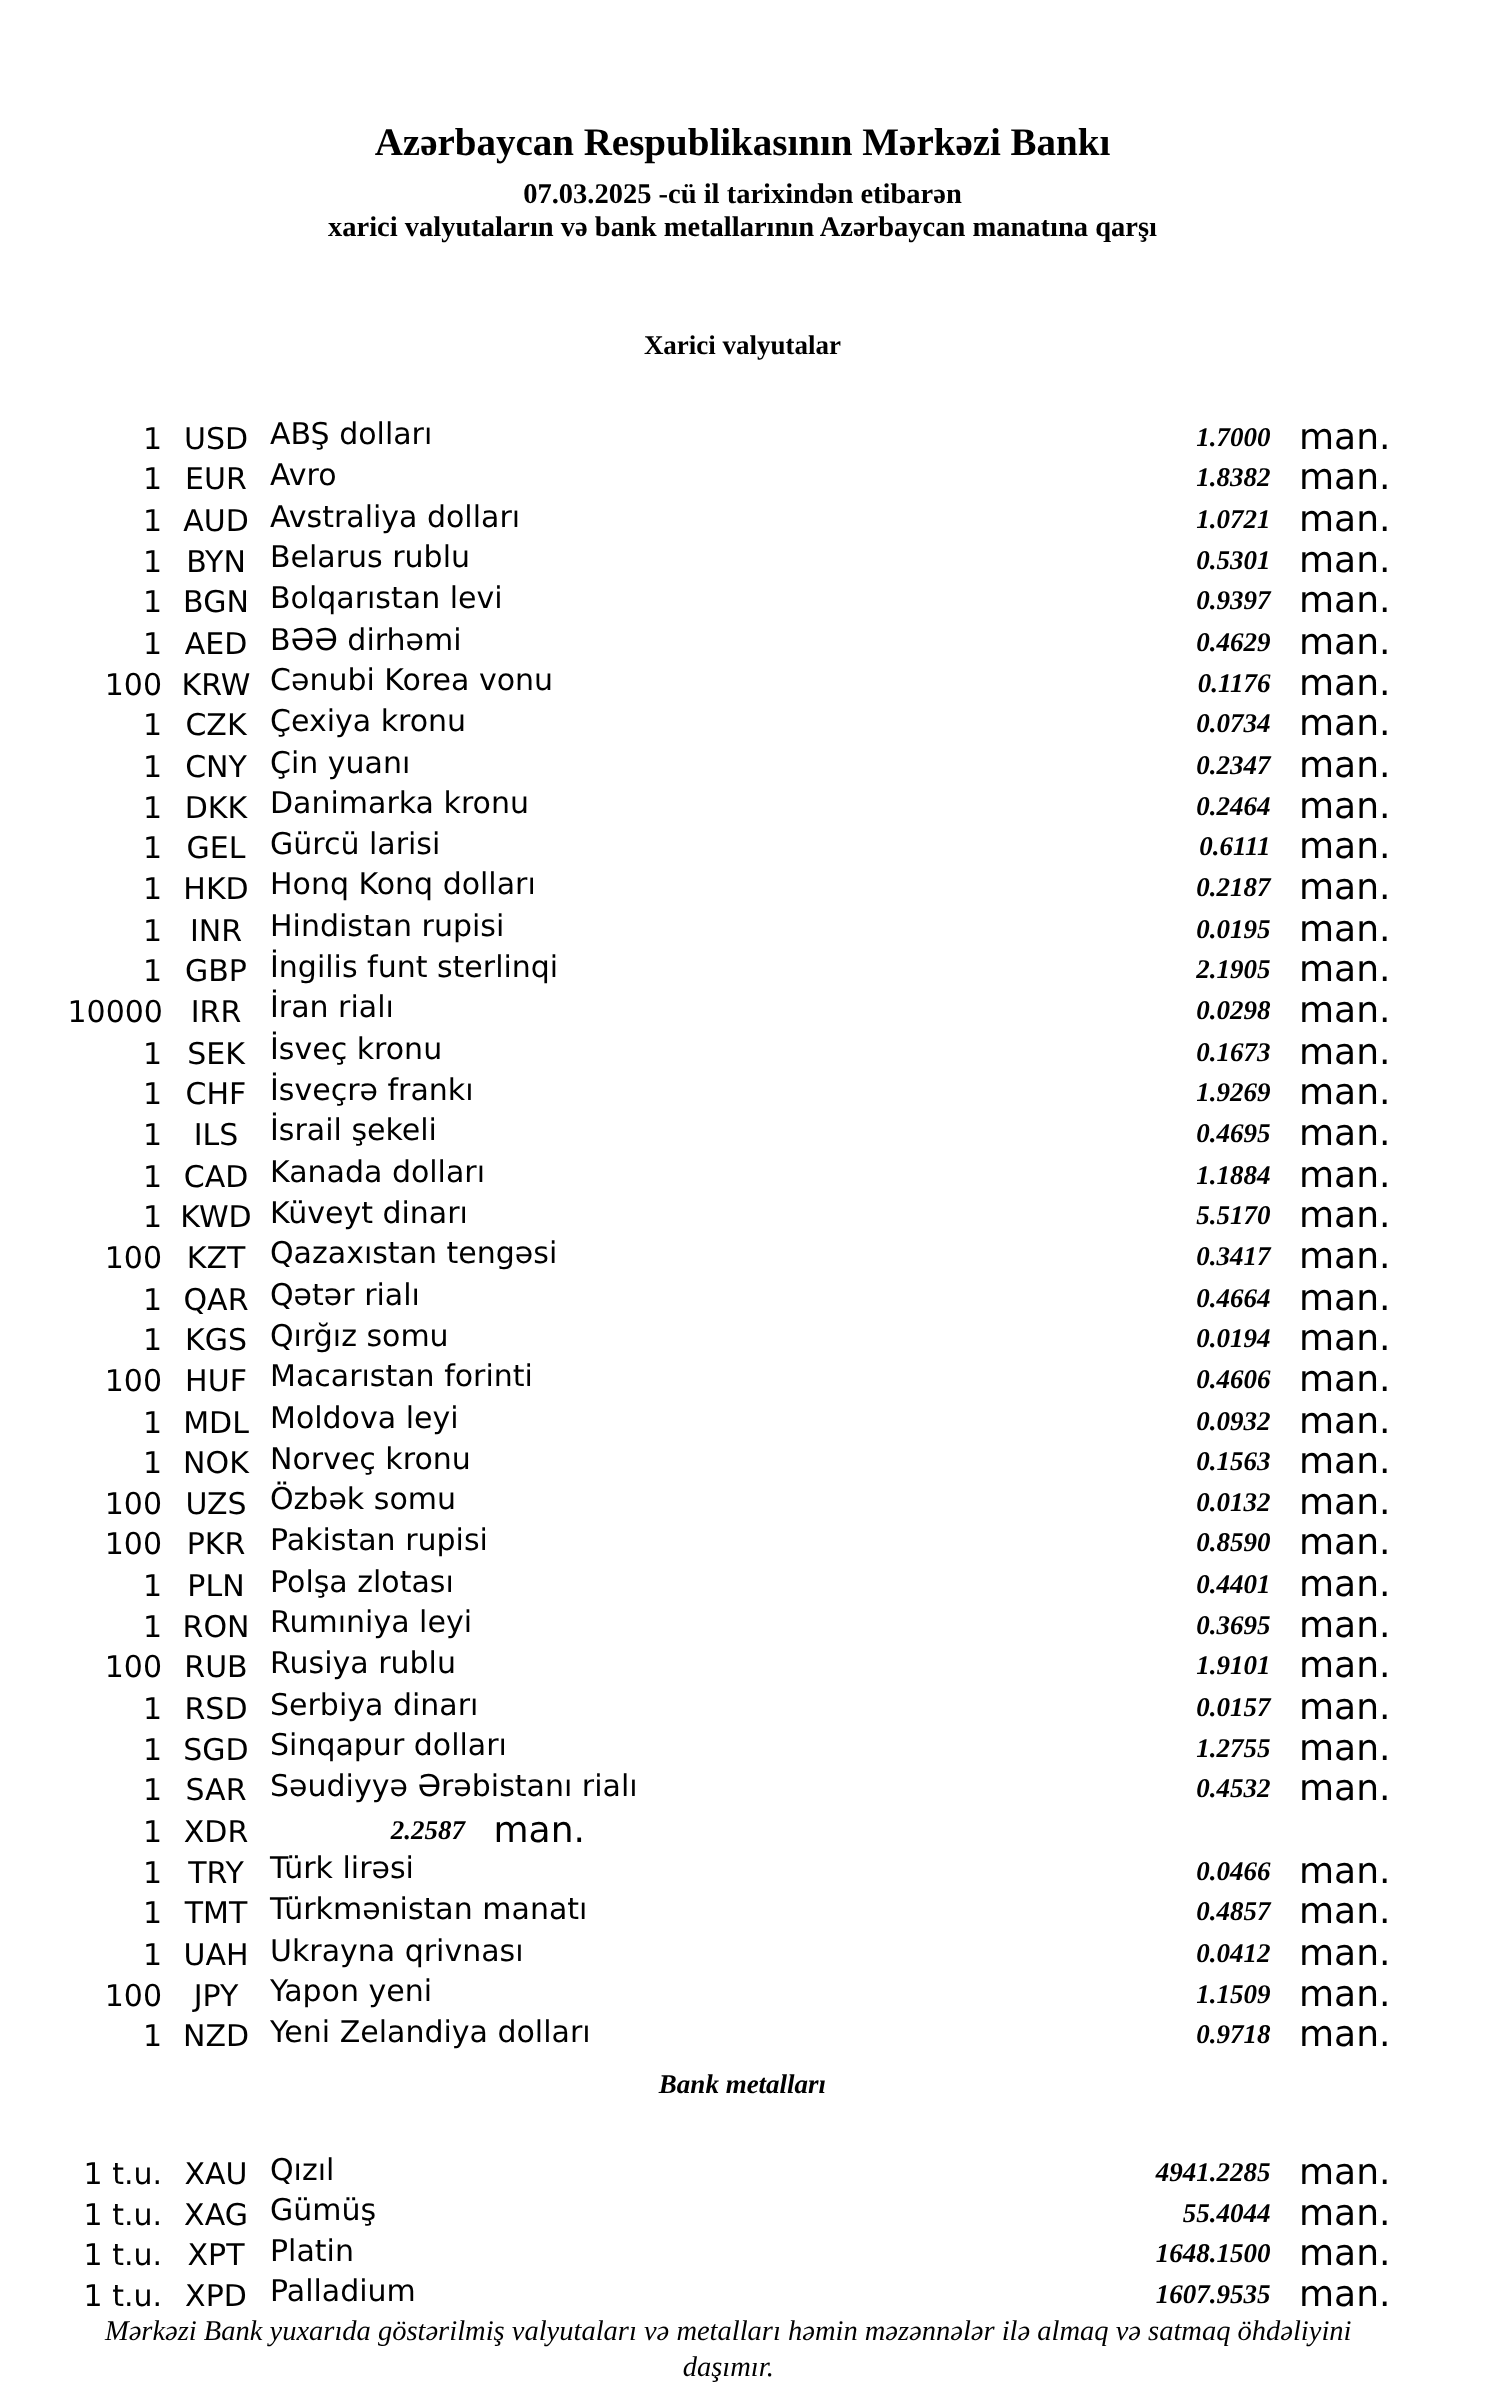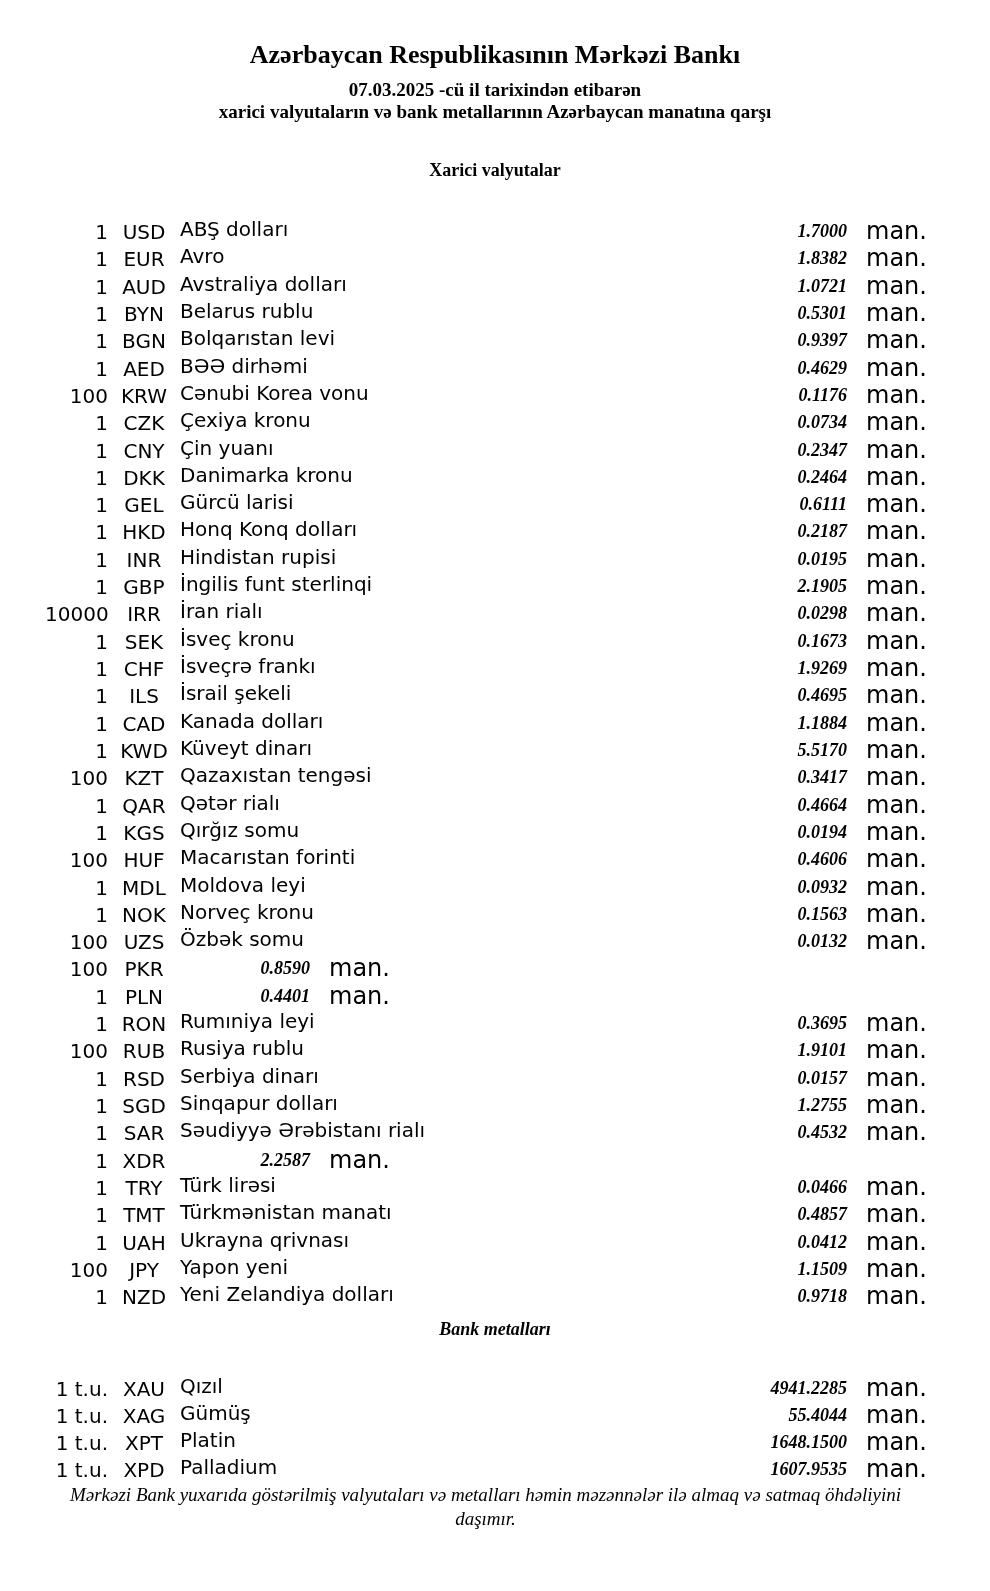--- a/index.html
+++ b/index.html
@@ -3,41 +3,41 @@
 <meta charset="utf-8">
 <style>
   html,body{margin:0;padding:0;background:#ffffff;}
   .page{
     position:relative;
     width:990px;
     height:1591px;
     background:#ffffff;
     color:#000000;
     box-sizing:border-box;
-    padding-top:40px;
+    padding-top:80px;
     overflow:hidden;
     font-family:"DejaVu Sans", sans-serif;
   }
   .header{
     text-align:center;
     font-family:"Liberation Serif", serif;
     font-weight:bold;
   }
   .title{font-size:26px;line-height:30px;}
   .dateline{font-size:19px;line-height:22px;margin-top:9px;}
   .subtitle{font-size:19px;line-height:22px;}
 
   .section-title{
     text-align:center;
     font-family:"Liberation Serif", serif;
     font-weight:bold;
     font-size:18px;
     line-height:22px;
   }
-  .section-title.currencies{margin-top:36px;}
+  .section-title.currencies{margin-top:56px;}
   .section-title.metals{margin-top:36px;font-style:italic;}
 
   .table-wrap{
     margin-left:45px;
     width:881px;
   }
   .rows.currencies{margin-top:8px;}
   .rows.metals{margin-top:6px;}
 
   .row{
@@ -295,26 +295,28 @@
         <div class="row">
     <span class="qty">100</span>
     <span class="code">UZS</span>
     <span class="name">Özbək somu</span>
     <span class="rate">0.0132</span>
     <span class="man">man.</span>
   </div>
         <div class="row">
     <span class="qty">100</span>
     <span class="code">PKR</span>
+    <span class="name">Pakistan rupisi</span>
     <span class="rate">0.8590</span>
     <span class="man">man.</span>
   </div>
         <div class="row">
     <span class="qty">1</span>
     <span class="code">PLN</span>
+    <span class="name">Polşa zlotası</span>
     <span class="rate">0.4401</span>
     <span class="man">man.</span>
   </div>
         <div class="row">
     <span class="qty">1</span>
     <span class="code">RON</span>
     <span class="name">Rumıniya leyi</span>
     <span class="rate">0.3695</span>
     <span class="man">man.</span>
   </div>

